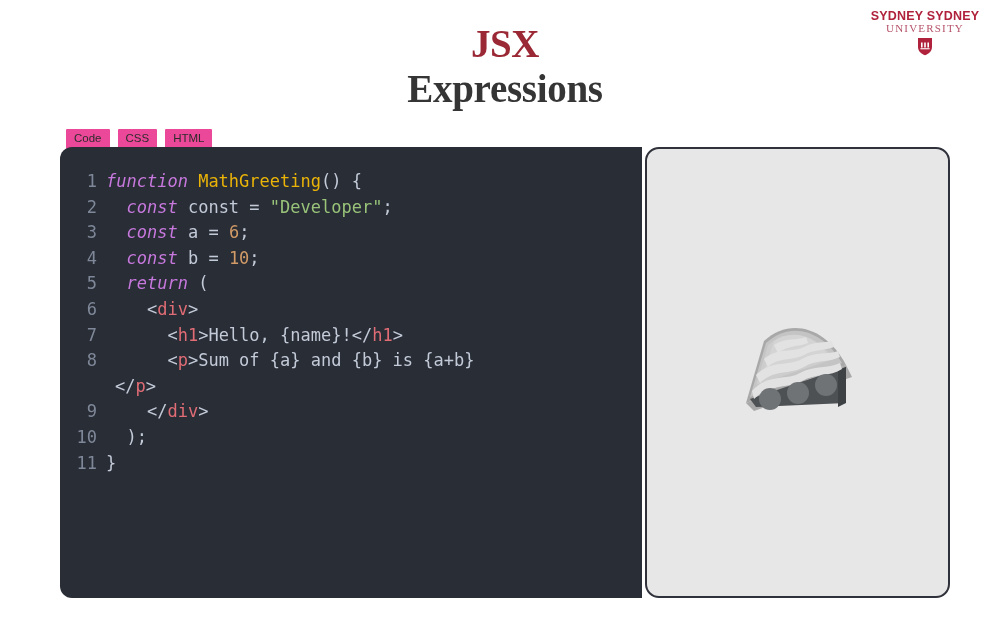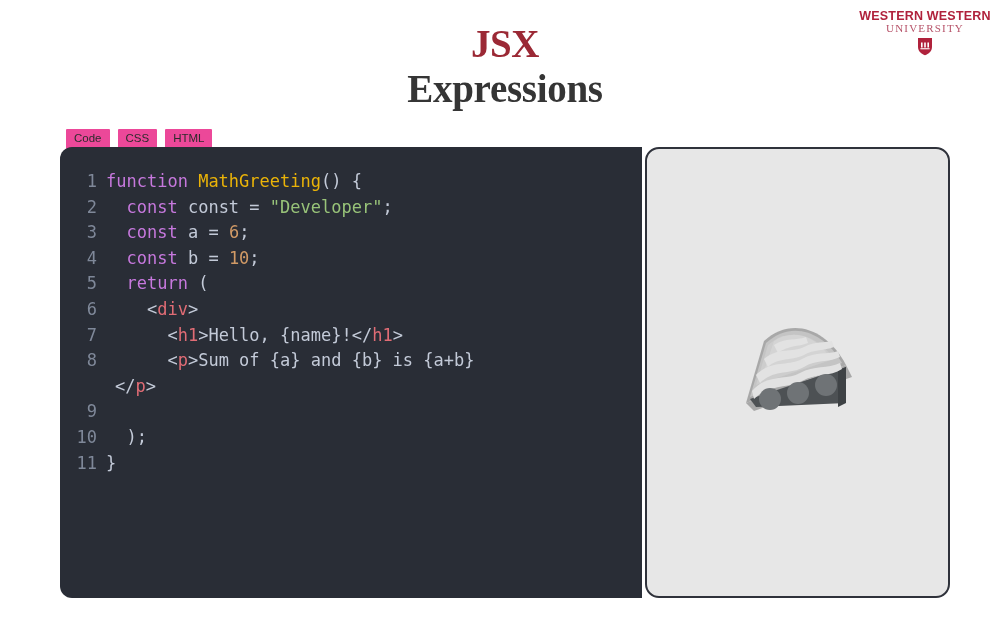--- a/index.html
+++ b/index.html
@@ -64,21 +64,21 @@
     font-size:17px; line-height:25.6px;
   }
   .cl { display:flex; white-space:pre; }
   .ln {
     width:46px; min-width:46px; text-align:right;
     color:#7f8899; padding-right:9px; user-select:none;
   }
   .code-text { color:#c3cad8; white-space:pre; }
   .wrapline { padding-left:9px; }
 
-  .tk-kw   { color:#c678dd; }
+  .tk-kw   { color:#c678dd;font-style:italic; }
   .tk-fn   { color:#eab308; }
   .tk-str  { color:#98c379; }
   .tk-num  { color:#d19a66; }
   .tk-tag  { color:#e06c75; }
   .tk-pl   { color:#c3cad8; }
 
   .preview-wrap { width:308px; height:451px; padding-left:3px; }
   .preview-panel {
     width:305px; height:451px;
     background:#e7e7e7;
@@ -89,21 +89,21 @@
     overflow:hidden;
   }
   .pie-art { width:128px; height:116px; display:block; }
 </style>
 </head>
 <body>
 
 <div class="page">
 
   <div class="logo">
-    <div class="logo-l1">WESTERN WESTERN</div>
+    <div class="logo-l1">SYDNEY SYDNEY</div>
     <div class="logo-l2">UNIVERSITY</div>
     <svg class="logo-shield" viewBox="0 0 16 19">
       <path d="M1 1 H15 V10 C15 14.5 11.5 17 8 18.3 C4.5 17 1 14.5 1 10 Z" fill="#b0223c"></path>
       <rect x="4" y="5.5" width="1.6" height="5" fill="#ffffff"></rect>
       <rect x="7.2" y="5.5" width="1.6" height="5" fill="#ffffff"></rect>
       <rect x="10.4" y="5.5" width="1.6" height="5" fill="#ffffff"></rect>
       <rect x="3.4" y="11.2" width="9.2" height="1.1" fill="#ffffff"></rect>
     </svg>
   </div>
 
@@ -163,20 +163,21 @@
           <span class="code-text">      <span class="tk-pl">&lt;</span><span class="tk-tag">p</span><span class="tk-pl">&gt;Sum of {a} and {b} is {a+b}</span></span>
         </div>
 
         <div class="cl">
           <span class="ln"></span>
           <span class="code-text wrapline"><span class="tk-pl">&lt;/</span><span class="tk-tag">p</span><span class="tk-pl">&gt;</span></span>
         </div>
 
         <div class="cl">
           <span class="ln">9</span>
+          <span class="code-text">    <span class="tk-pl">&lt;/</span><span class="tk-tag">div</span><span class="tk-pl">&gt;</span></span>
         </div>
 
         <div class="cl">
           <span class="ln">10</span>
           <span class="code-text">  <span class="tk-pl">);</span></span>
         </div>
 
         <div class="cl">
           <span class="ln">11</span>
           <span class="code-text"><span class="tk-pl">}</span></span>

